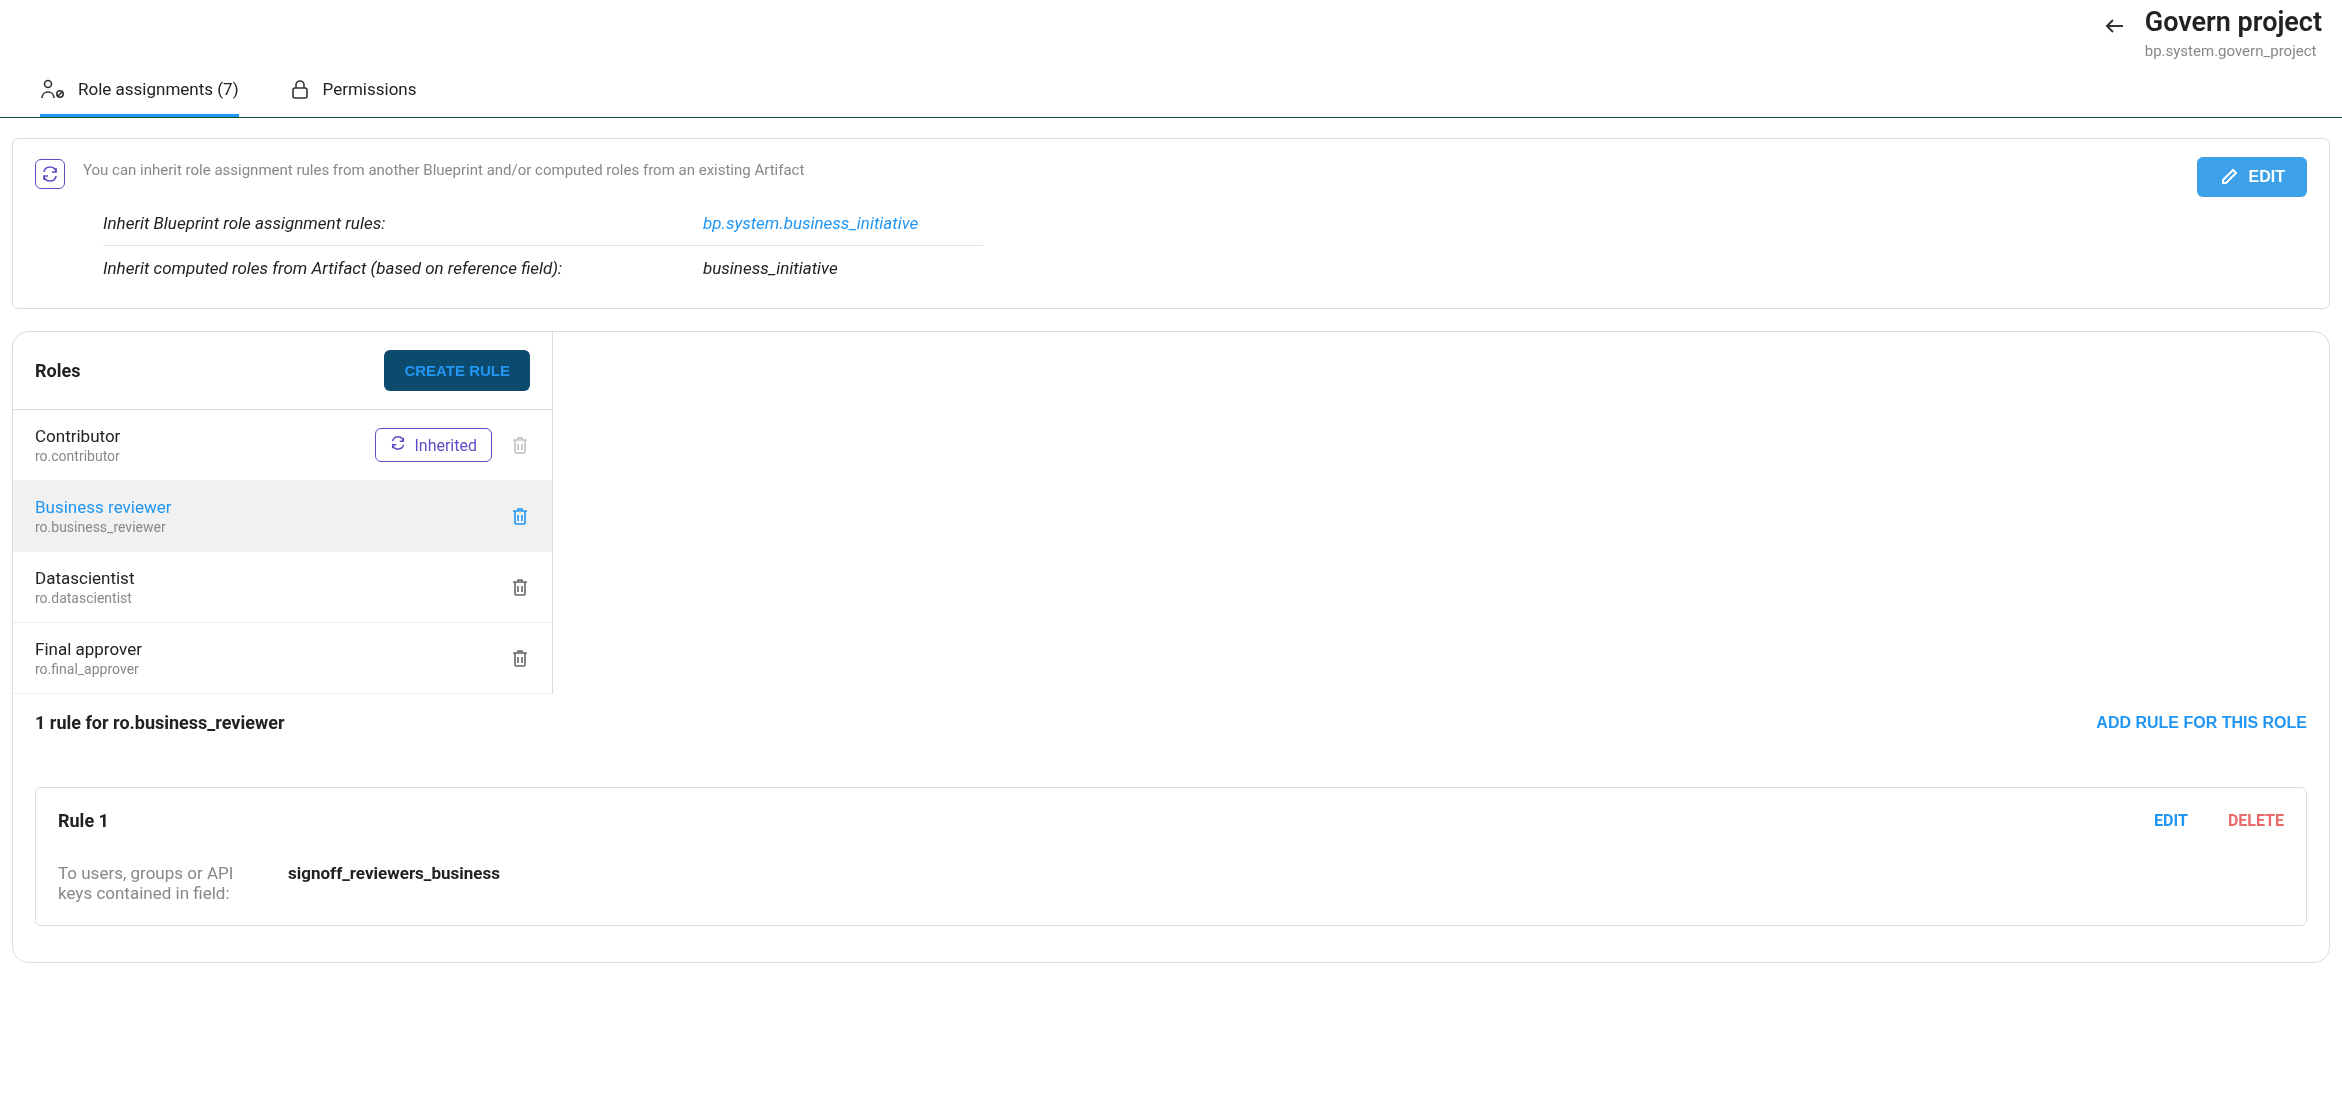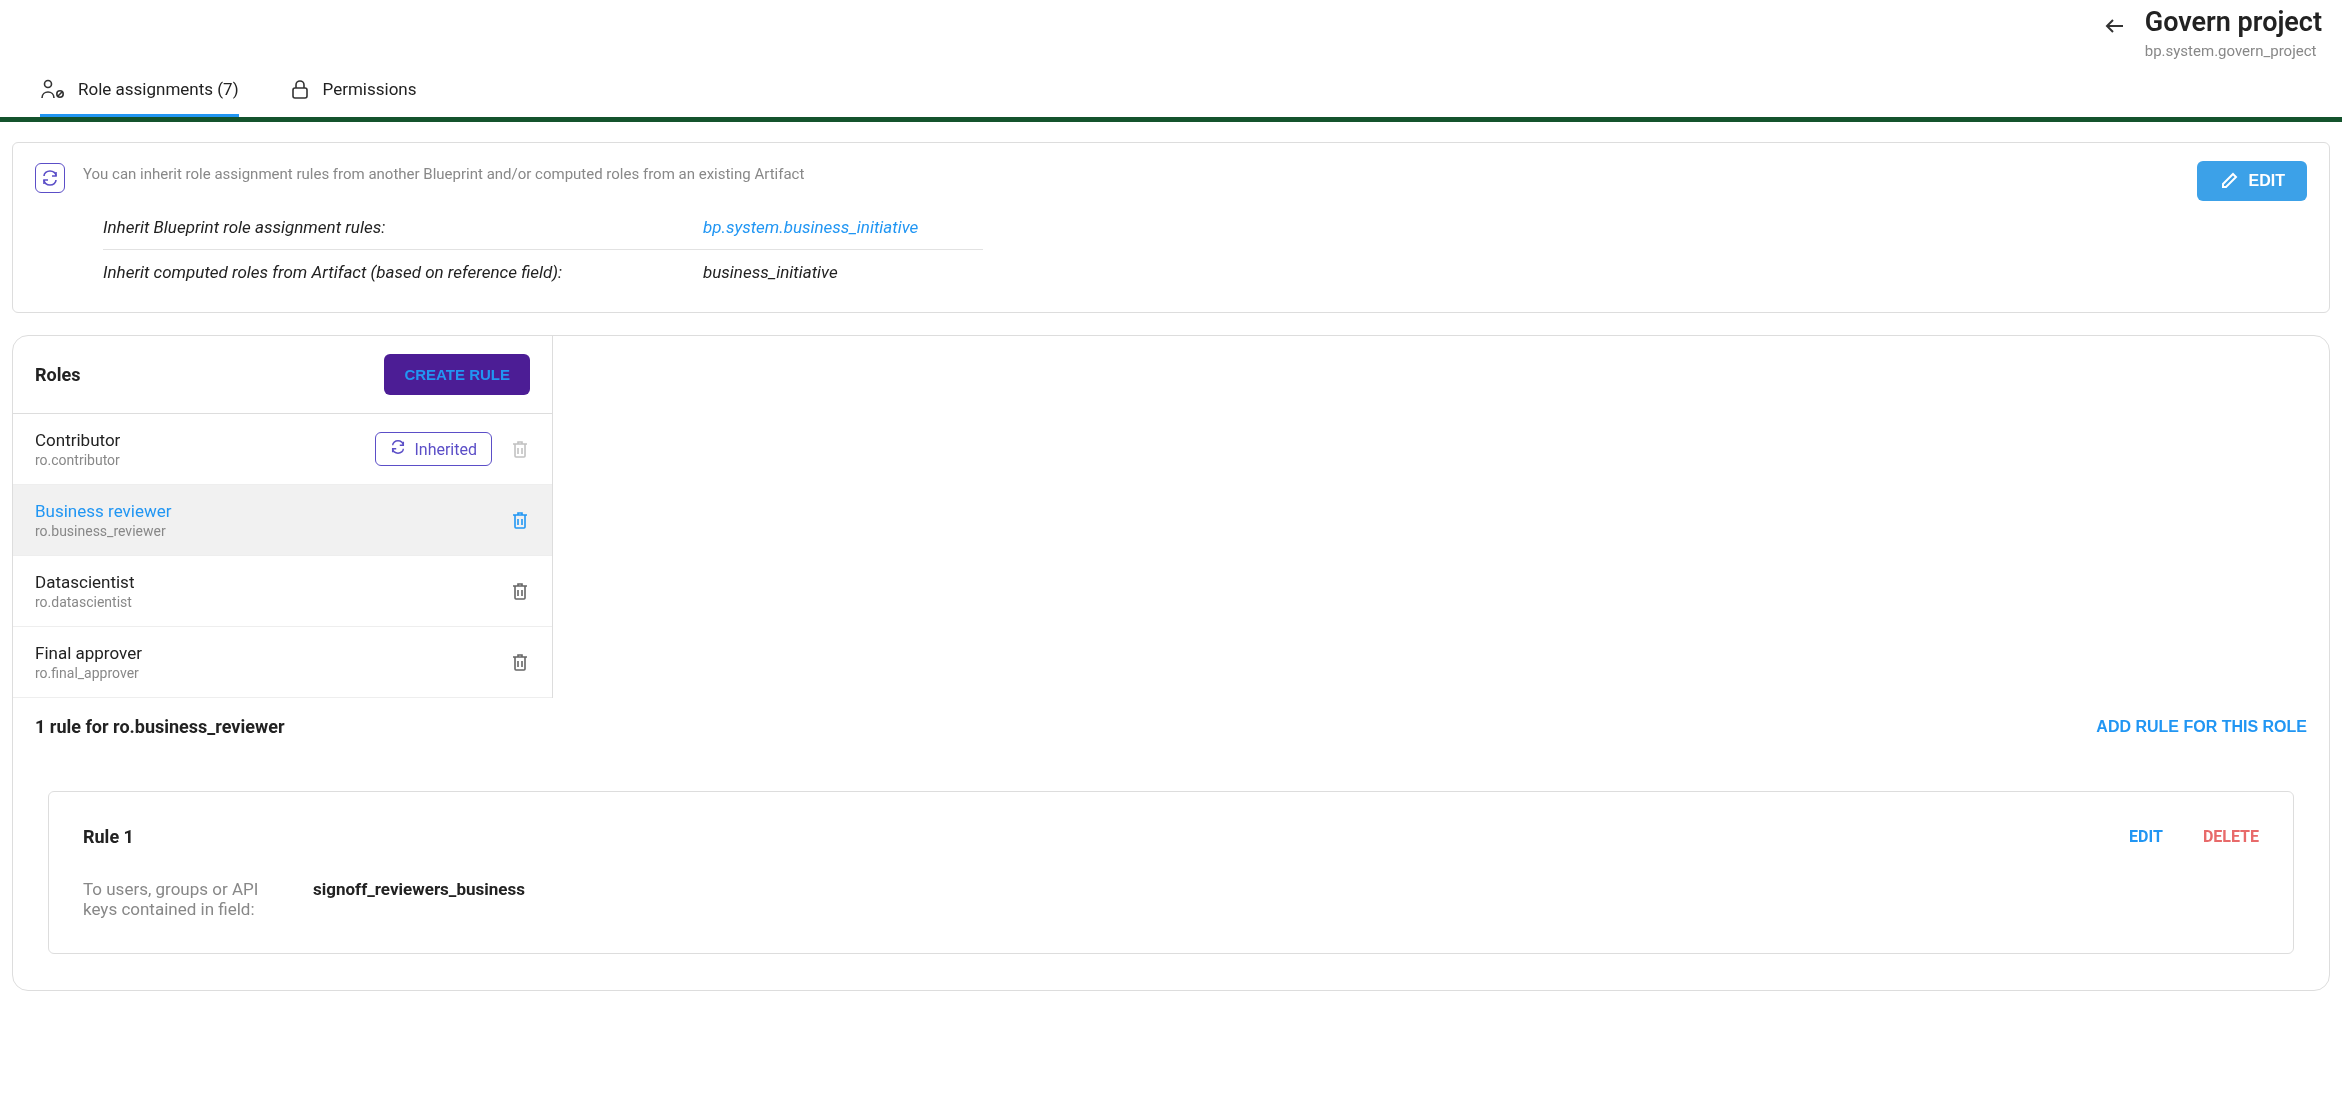--- a/index.html
+++ b/index.html
@@ -3,21 +3,21 @@
 <meta charset="utf-8">
 <style>
 * { box-sizing: border-box; margin: 0; padding: 0; }
 body { font-family: -apple-system, BlinkMacSystemFont, "Segoe UI", Roboto, Helvetica, Arial, sans-serif; background: #fff; color: #222; }
 
 .header { display: flex; align-items: flex-start; padding: 6px 20px 0 20px; gap: 18px; justify-content: flex-end; }
 .back-btn { margin-top: 8px; cursor: pointer; }
 .title-block h1 { font-size: 27px; font-weight: 600; color: #222; }
 .title-block .subtitle { font-size: 15px; color: #888; margin-top: 4px; }
 
-.tabs { display: flex; gap: 50px; padding: 18px 40px 0 40px; border-bottom: 5px solid #14532d; }
+.tabs { display: flex; gap: 50px; padding: 18px 40px 0 40px; border-bottom: 1px solid #14532d; }
 .tab { display: flex; align-items: center; gap: 12px; padding-bottom: 14px; cursor: pointer; font-size: 17px; color: #222; border-bottom: 3px solid transparent; }
 .tab.active { border-bottom-color: #2196f3; }
 .tab-icon { display: inline-flex; }
 
 .content { padding: 20px 12px 0 12px; }
 
 .inherit-card { border: 1px solid #ddd; border-radius: 6px; padding: 18px 22px; display: flex; gap: 18px; align-items: flex-start; }
 .inherit-icon-box { width: 30px; height: 30px; border: 1.5px solid #5b4ec7; border-radius: 6px; display: flex; align-items: center; justify-content: center; flex-shrink: 0; margin-top: 2px; }
 .inherit-main { flex: 1; }
 .inherit-title { font-size: 19px; font-weight: 700; color: #222; }
@@ -30,37 +30,37 @@
 .inherit-row .lbl { width: 600px; color: #222; }
 .inherit-row .val { color: #222; }
 .inherit-row .val.link { color: #2196f3; cursor: pointer; }
 
 .split { display: flex; margin-top: 22px; border: 1px solid #ddd; border-radius: 16px; overflow: hidden; flex-direction: column; }
 .left-panel { width: 540px; border-right: 1px solid #ddd; }
 .right-panel { flex: 1; }
 
 .panel-head { display: flex; align-items: center; justify-content: space-between; padding: 18px 22px; }
 .panel-head h2 { font-size: 18px; font-weight: 700; }
-.create-rule-btn { background: #4c1d95; color: #2196f3; border: none; border-radius: 6px; padding: 12px 20px; font-size: 15px; font-weight: 700; cursor: pointer; }
+.create-rule-btn { background: #0c4a6e; color: #2196f3; border: none; border-radius: 6px; padding: 12px 20px; font-size: 15px; font-weight: 700; cursor: pointer; }
 .add-rule-btn { background: none; border: none; color: #2196f3; font-size: 16px; font-weight: 700; cursor: pointer; }
 
 .role-list { border-top: 1px solid #ddd; }
 .role-item { display: flex; align-items: center; justify-content: space-between; padding: 16px 22px; border-bottom: 1px solid #eee; cursor: pointer; }
 .role-item.selected { background: #f1f1f1; }
 .role-item.selected .role-name { color: #2196f3; }
 .role-name { font-size: 17px; color: #222; }
 .role-id { font-size: 14px; color: #888; margin-top: 2px; }
 .role-right { display: flex; align-items: center; gap: 18px; }
 .inherited-badge { border: 1.5px solid #5b4ec7; color: #5b4ec7; border-radius: 6px; padding: 6px 14px; font-size: 16px; display: flex; align-items: center; gap: 8px; }
 .trash-btn { cursor: pointer; display: inline-flex; }
 .trash-btn.blue svg { stroke: #2196f3; }
 .trash-btn.gray svg { stroke: #666; }
 .trash-btn.disabled { opacity: 0.4; cursor: default; }
 
-.rule-card { margin: 36px 35px; border: 1px solid #ddd; border-radius: 6px; padding: 34px; }
+.rule-card { margin: 36px 22px; border: 1px solid #ddd; border-radius: 6px; padding: 22px; }
 .rule-head { display: flex; justify-content: space-between; align-items: center; }
 .rule-title { font-size: 18px; font-weight: 700; }
 .rule-actions { display: flex; gap: 40px; }
 .rule-actions .edit { color: #2196f3; font-weight: 700; cursor: pointer; font-size: 16px; }
 .rule-actions .delete { color: #e86a6a; font-weight: 700; cursor: pointer; font-size: 16px; }
 .rule-body { display: flex; gap: 30px; margin-top: 32px; font-size: 17px; }
 .rule-body .desc { color: #888; width: 200px; }
 .rule-body .field { font-weight: 700; color: #222; }
 </style>
 </head>

